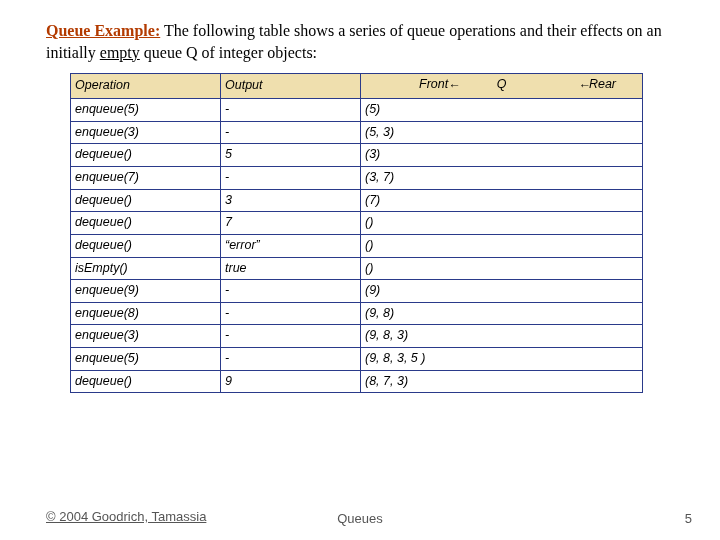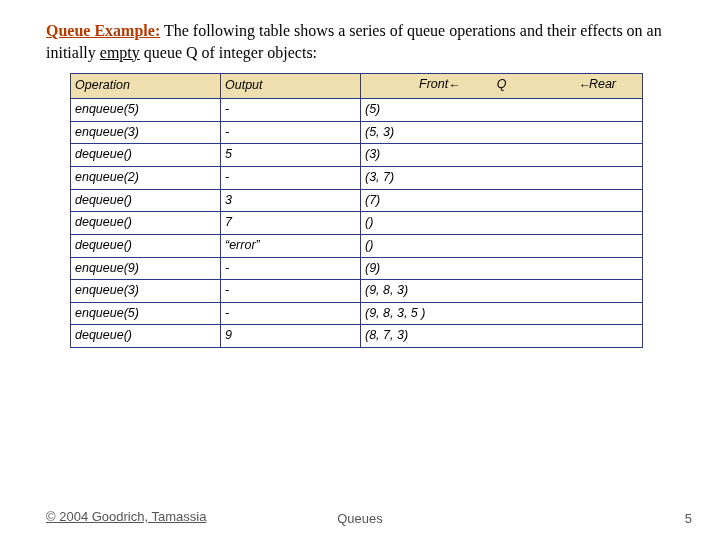--- a/index.html
+++ b/index.html
@@ -135,43 +135,53 @@
             <td>enqueue(3)</td>
             <td>-</td>
             <td>(5, 3)</td>
           </tr>
           <tr>
             <td>dequeue()</td>
             <td>5</td>
             <td>(3)</td>
           </tr>
           <tr>
-            <td>enqueue(2)</td>
+            <td>enqueue(7)</td>
             <td>-</td>
             <td>(3, 7)</td>
           </tr>
           <tr>
             <td>dequeue()</td>
             <td>3</td>
             <td>(7)</td>
           </tr>
           <tr>
             <td>dequeue()</td>
             <td>7</td>
             <td>()</td>
           </tr>
           <tr>
             <td>dequeue()</td>
             <td>“error”</td>
             <td>()</td>
           </tr>
           <tr>
+            <td>isEmpty()</td>
+            <td>true</td>
+            <td>()</td>
+          </tr>
+          <tr>
             <td>enqueue(9)</td>
             <td>-</td>
             <td>(9)</td>
+          </tr>
+          <tr>
+            <td>enqueue(8)</td>
+            <td>-</td>
+            <td>(9, 8)</td>
           </tr>
           <tr>
             <td>enqueue(3)</td>
             <td>-</td>
             <td>(9, 8, 3)</td>
           </tr>
           <tr>
             <td>enqueue(5)</td>
             <td>-</td>
             <td>(9, 8, 3, 5 )</td>

